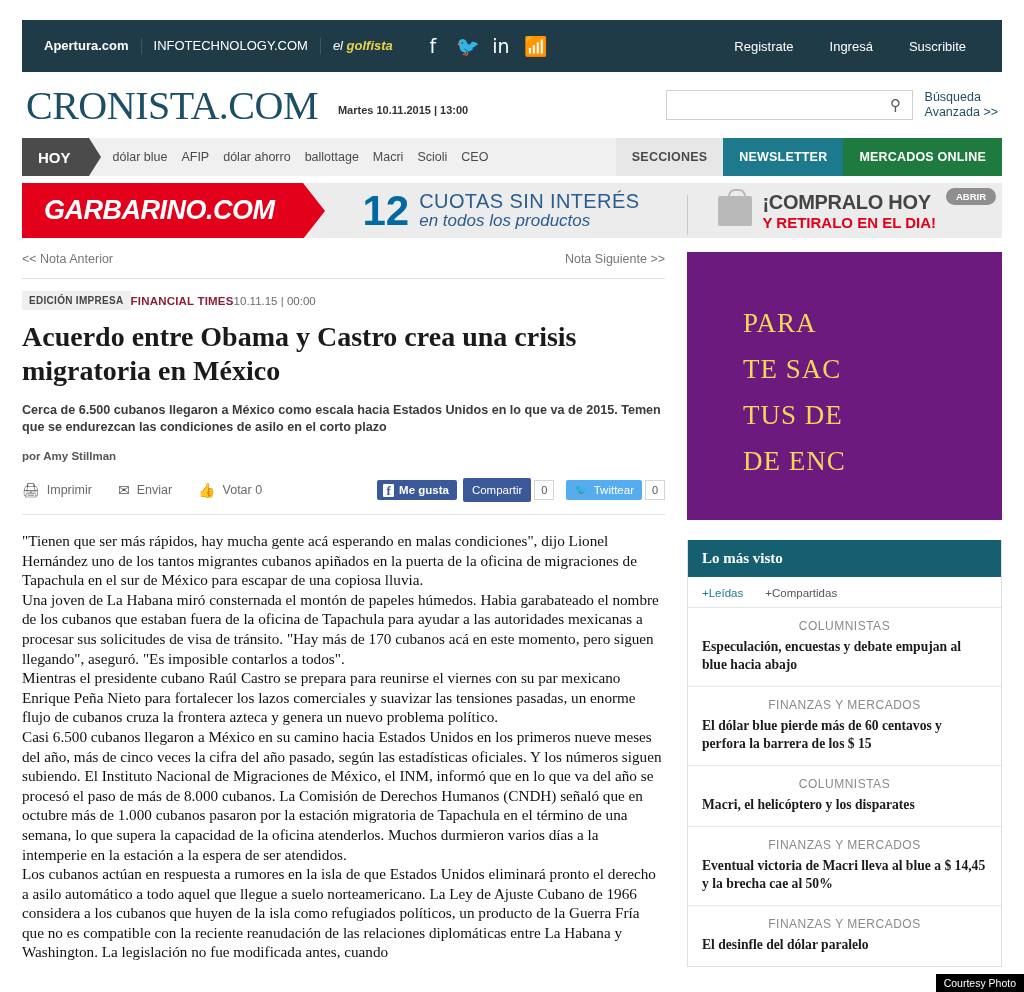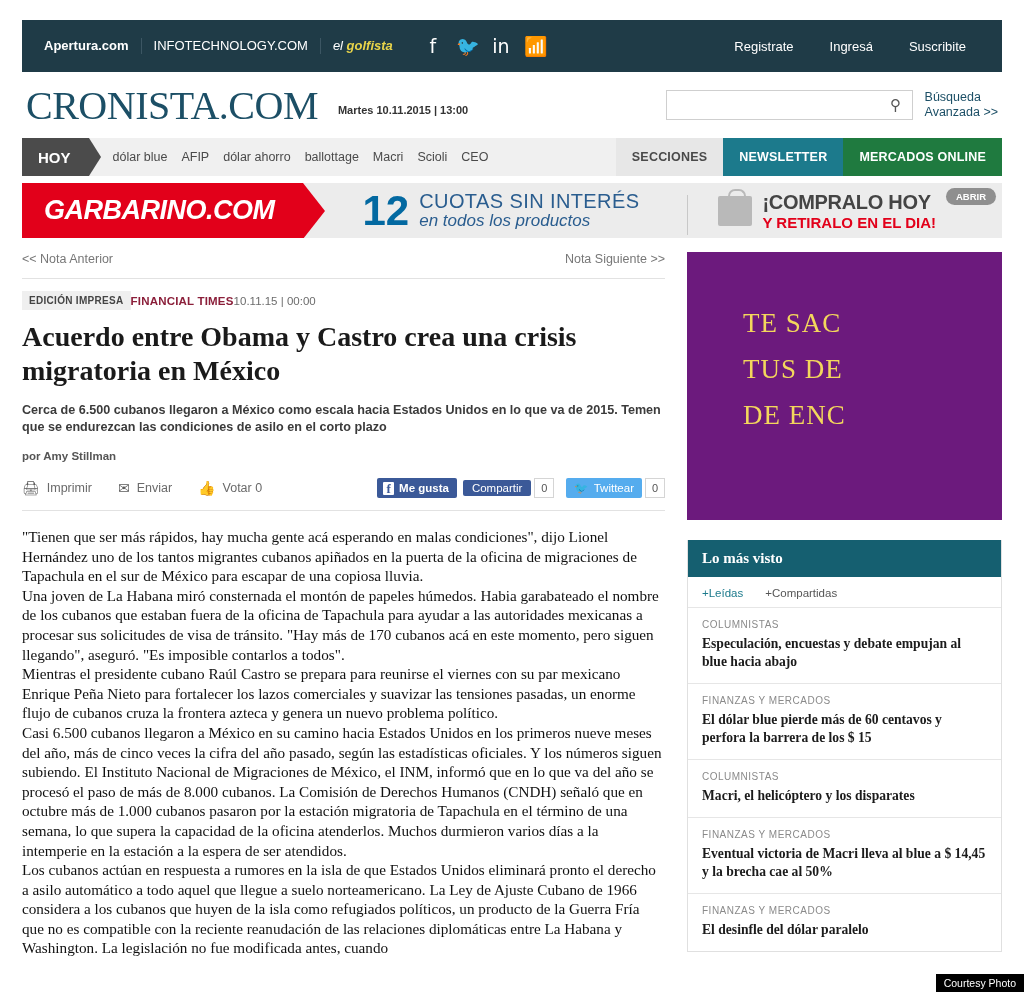--- a/index.html
+++ b/index.html
@@ -327,21 +327,21 @@
   }
   .fbbtn .f {
     font-family: "Liberation Serif", serif;
     font-weight: bold; font-size: 13px;
     background:#fff; color:#3b5998;
     width:11px; height:13px; line-height:13px; text-align:center;
     border-radius:1px;
   }
   .sharebtn {
     background: #3b5998; color: #fff;
-    font-size: 11.5px; height: 16px;
+    font-size: 11.5px; height: 24px;
     display: flex; align-items: center;
     padding: 0 9px; margin-left: 6px;
     border-radius: 2px;
   }
   .cnt {
     border: 1px solid #d5d5d5;
     background: #fff;
     color: #555;
     font-size: 11px;
     height: 20px; min-width: 20px;
@@ -405,24 +405,25 @@
     font-size: 11.5px;
     color: #555;
     text-decoration: none;
   }
   .lmv-tabs a.active { color: #1c7a8c; }
   .lmv-item {
     border-top: 1px solid #e6e6e6;
     padding: 11px 14px 12px 14px;
   }
   .lmv-cat {
-    font-size: 10px;
+    font-size: 12px;
     color: #8a8a8a;
     letter-spacing: 0.5px;
     margin-bottom: 5px;
+    text-align: center;
   }
   .lmv-title {
     font-family: "Liberation Serif", serif;
     font-weight: bold;
     font-size: 13.6px;
     line-height: 18px;
     color: #1b1b1b;
   }
   .courtesy {
     position: absolute;
@@ -562,20 +563,21 @@
         <p style="white-space:pre-line">"Tienen que ser más rápidos, hay mucha gente acá esperando en malas condiciones", dijo Lionel Hernández uno de los tantos migrantes cubanos apiñados en la puerta de la oficina de migraciones de Tapachula en el sur de México para escapar de una copiosa lluvia.
 Una joven de La Habana miró consternada el montón de papeles húmedos. Habia garabateado el nombre de los cubanos que estaban fuera de la oficina de Tapachula para ayudar a las autoridades mexicanas a procesar sus solicitudes de visa de tránsito. "Hay más de 170 cubanos acá en este momento, pero siguen llegando", aseguró. "Es imposible contarlos a todos".
 Mientras el presidente cubano Raúl Castro se prepara para reunirse el viernes con su par mexicano Enrique Peña Nieto para fortalecer los lazos comerciales y suavizar las tensiones pasadas, un enorme flujo de cubanos cruza la frontera azteca y genera un nuevo problema político.
 Casi 6.500 cubanos llegaron a México en su camino hacia Estados Unidos en los primeros nueve meses del año, más de cinco veces la cifra del año pasado, según las estadísticas oficiales. Y los números siguen subiendo. El Instituto Nacional de Migraciones de México, el INM, informó que en lo que va del año se procesó el paso de más de 8.000 cubanos. La Comisión de Derechos Humanos (CNDH) señaló que en octubre más de 1.000 cubanos pasaron por la estación migratoria de Tapachula en el término de una semana, lo que supera la capacidad de la oficina atenderlos. Muchos durmieron varios días a la intemperie en la estación a la espera de ser atendidos.
 Los cubanos actúan en respuesta a rumores en la isla de que Estados Unidos eliminará pronto el derecho a asilo automático a todo aquel que llegue a suelo norteamericano. La Ley de Ajuste Cubano de 1966 considera a los cubanos que huyen de la isla como refugiados políticos, un producto de la Guerra Fría que no es compatible con la reciente reanudación de las relaciones diplomáticas entre La Habana y Washington. La legislación no fue modificada antes, cuando</p>
       </div>
     </div>
 
     <div class="aside">
       <div class="adbox">
+        <div>PARA</div>
         <div>TE SAC</div>
         <div>TUS DE</div>
         <div>DE ENC</div>
       </div>
 
       <div class="lomasvisto">
         <div class="lmv-head">Lo más visto</div>
         <div class="lmv-tabs">
           <a href="#" class="active">+Leídas</a>
           <a href="#">+Compartidas</a>

